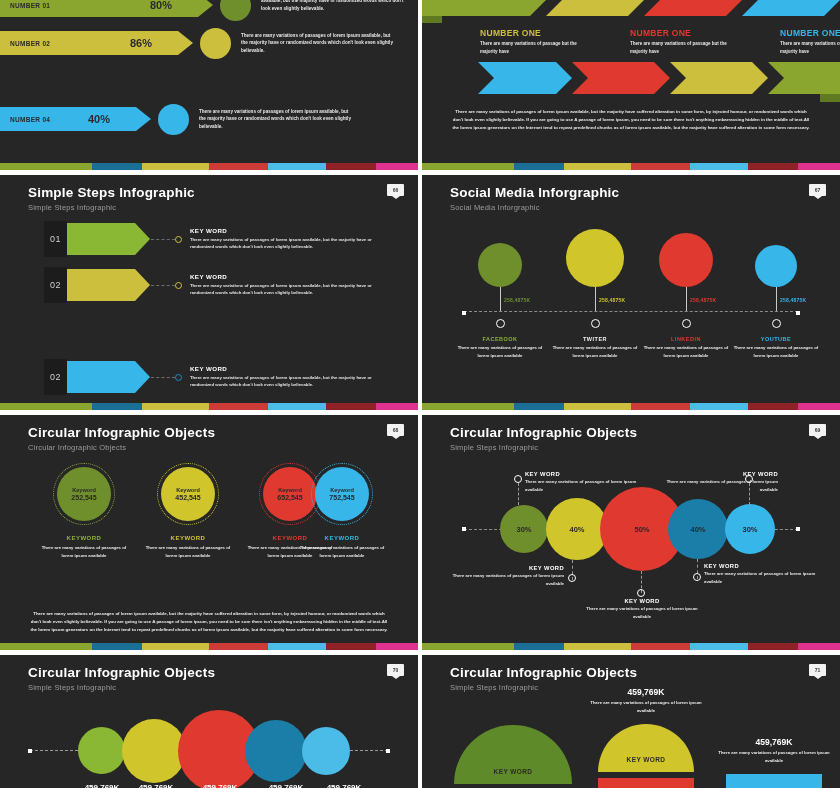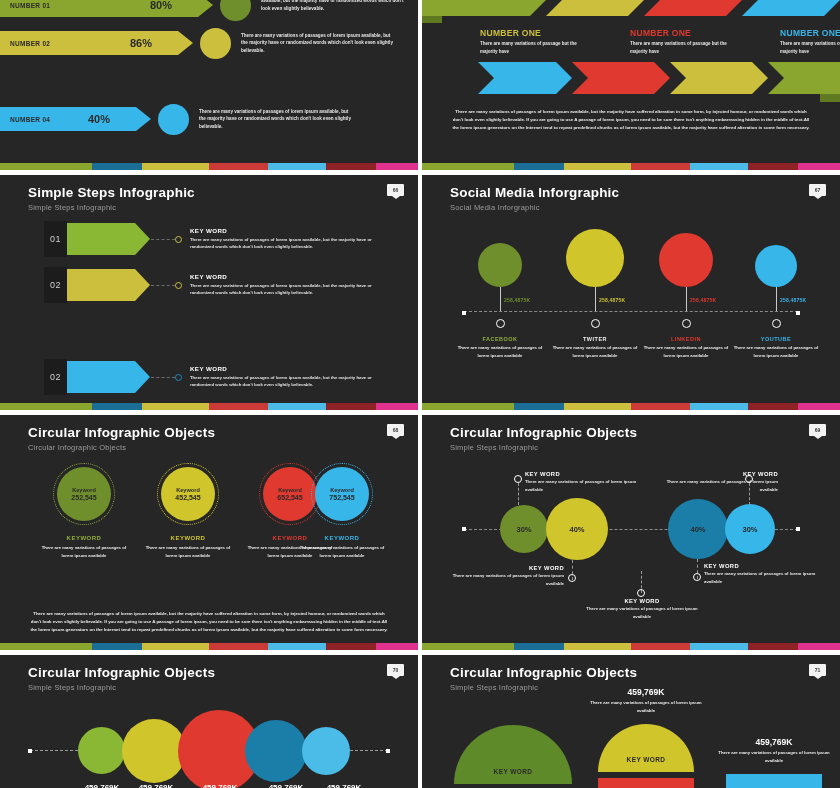--- a/index.html
+++ b/index.html
@@ -471,20 +471,21 @@
       </div>
       <div class="pagebadge">69</div>
 
       <div class="pcWrap">
         <div class="pcAxis"></div>
         <div class="smEnd" style="left:40px; top:112px;"></div>
         <div class="smEnd" style="right:40px; top:112px;"></div>
 
         <div class="pcBall" style="left:78px; top:90px; width:48px; height:48px; background:#6f8f2d;">30%</div>
         <div class="pcBall" style="left:124px; top:83px; width:62px; height:62px; background:#d1c52c;">40%</div>
+        <div class="pcBall" style="left:178px; top:72px; width:84px; height:84px; background:#e0392f;">50%</div>
         <div class="pcBall" style="left:246px; top:84px; width:60px; height:60px; background:#1b7ea8;">40%</div>
         <div class="pcBall" style="left:303px; top:89px; width:50px; height:50px; background:#37b6ea;">30%</div>
 
         <div class="pcStem" style="left:96px; top:68px; height:22px;"></div>
         <div class="pcMark" style="left:92px; top:60px;"></div>
         <div class="pcCall" style="left:103px; top:56px;">
           <div class="k">KEY WORD</div>
           <div class="d">There are many variations of passages of lorem ipsum available</div>
         </div>
 

